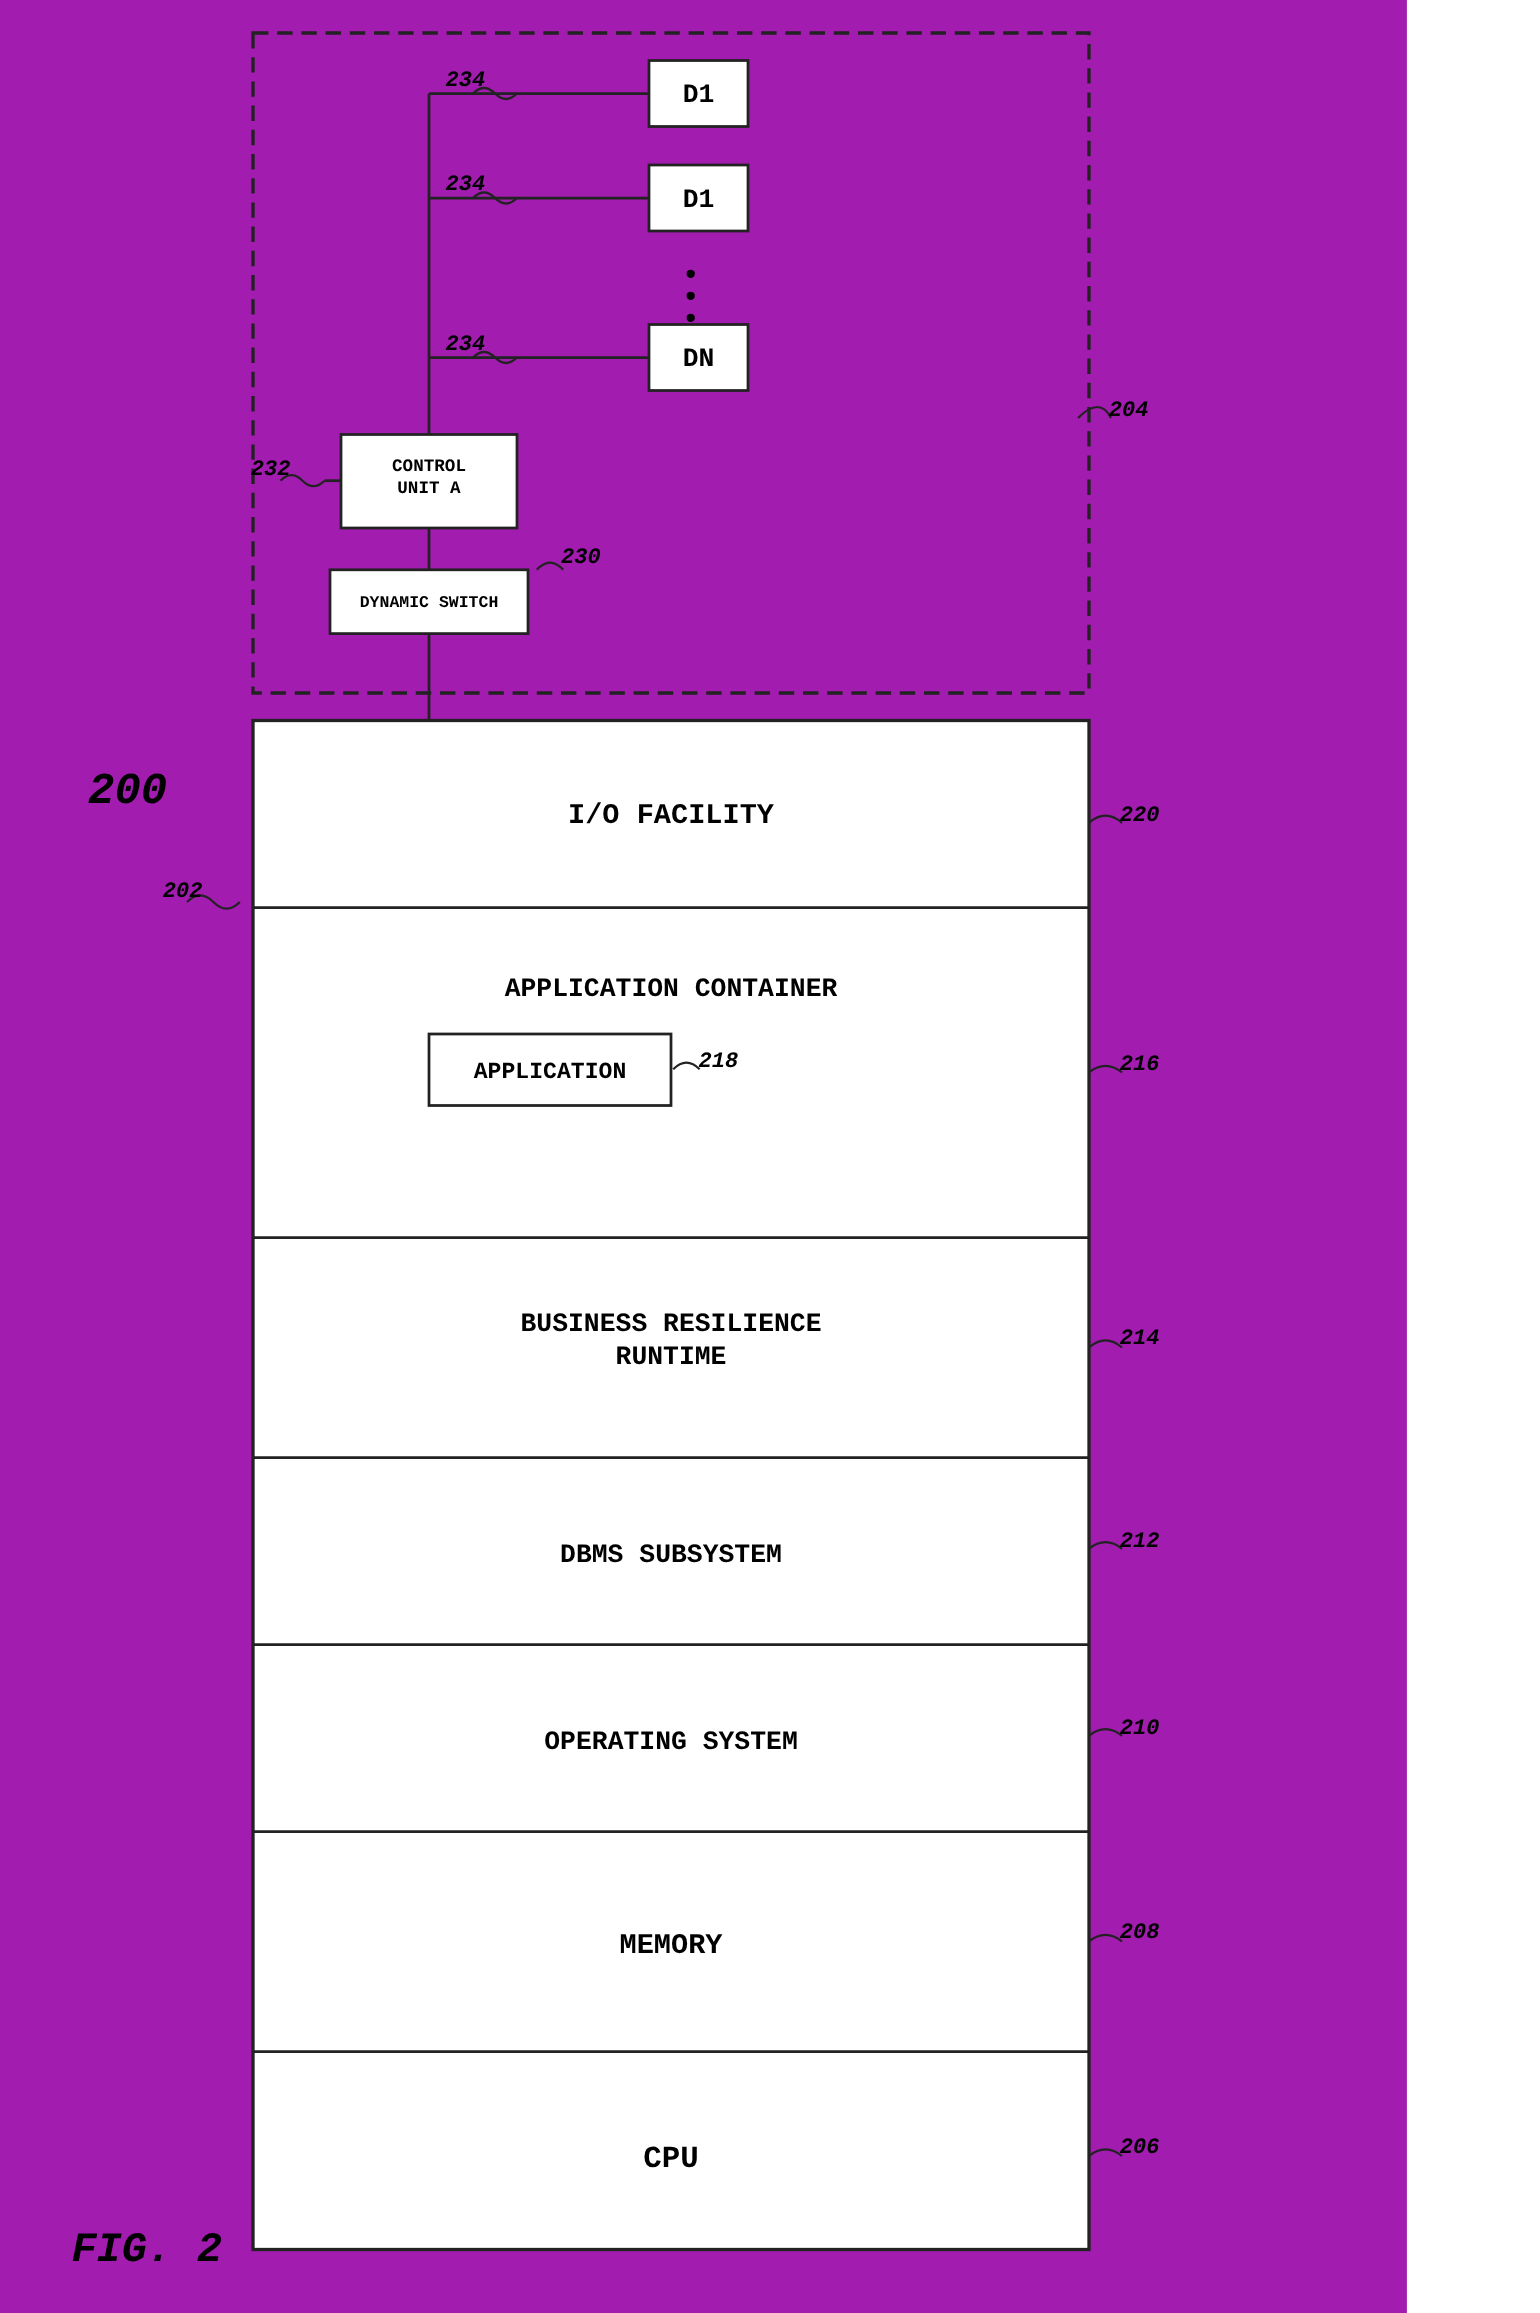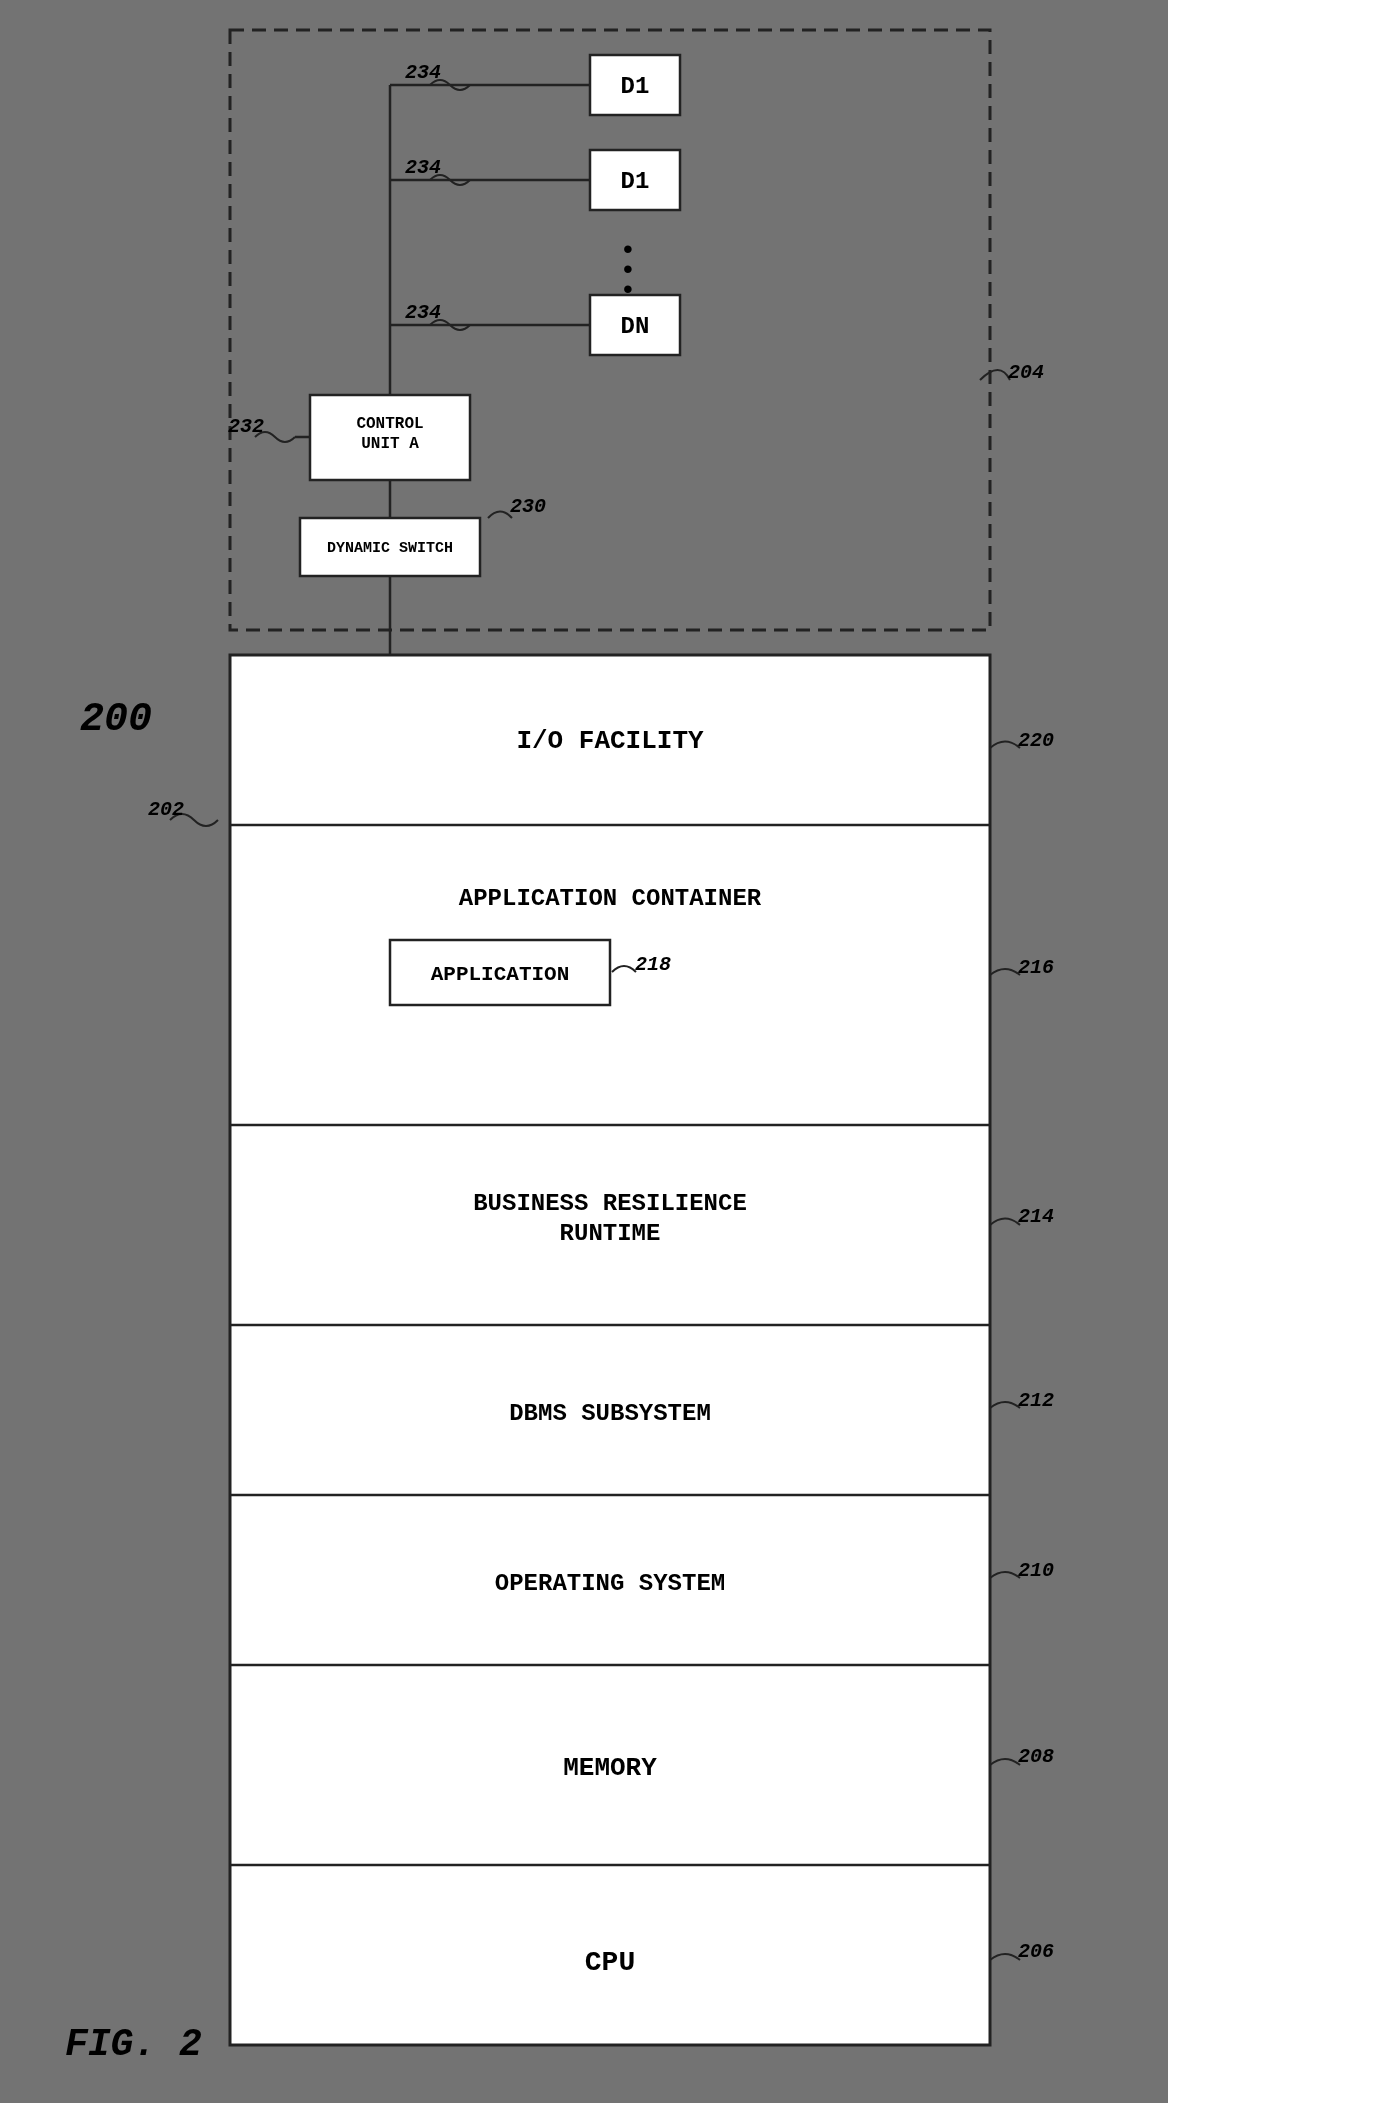--- a/index.html
+++ b/index.html
@@ -6,23 +6,23 @@
     body {
       background: #fff;
       font-family: 'Courier New', Courier, monospace;
       width: 1400px;
       height: 2103px;
       position: relative;
       overflow: hidden;
     }
 
     .page {
-      width: 1168px;
+      width: 1279px;
       height: 2103px;
-      background: #737373;
+      background: #a21caf;
       position: relative;
       padding-left: 24px;
     }
 
   </style>
 </head>
 <body>
 
 <div class="page">
 

